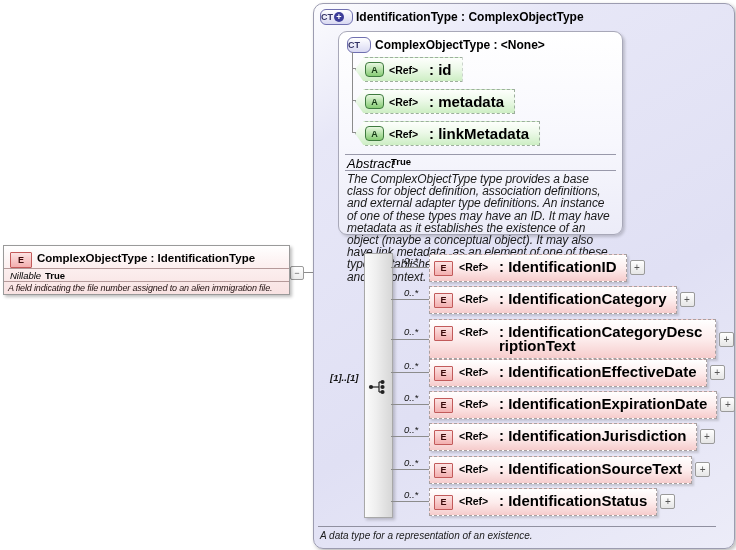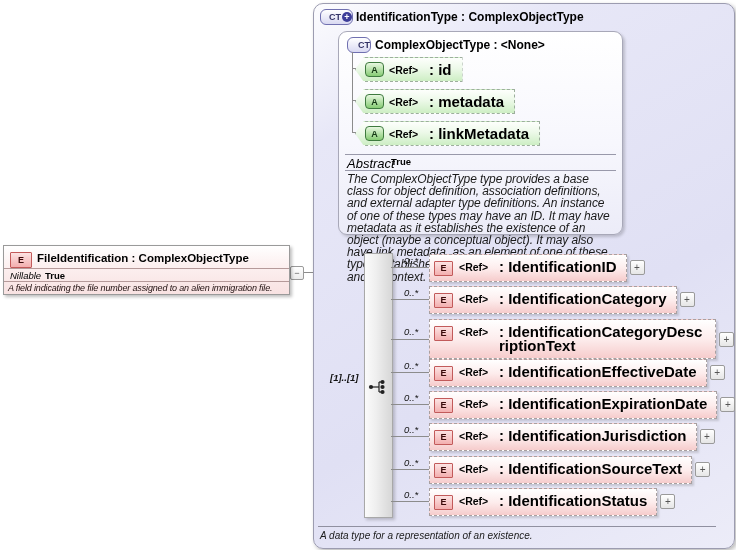--- a/index.html
+++ b/index.html
@@ -9,21 +9,21 @@
   
   .hline{position:absolute;height:1px;background:#8C8C8C;}
   .vline{position:absolute;width:1px;background:#8C8C8C;}
 
   
   #type-container{position:absolute;left:313px;top:3px;width:420px;height:544px;
     border:1px solid #9C9CB0;border-radius:10px;
     background:linear-gradient(150deg,#FCFCFE 0%,#E7E7F7 18%,#E0E0F4 60%,#ECECF8 100%);
     box-shadow:2px 2px 4px rgba(0,0,0,0.28);}
   #type-title{position:absolute;left:42px;top:6px;font-size:12px;font-weight:bold;color:#000;white-space:nowrap;}
-  .icon-ct{position:absolute;display:flex;align-items:center;justify-content:flex-end;
+  .icon-ct{position:absolute;display:flex;align-items:center;justify-content:flex-start;
     width:22px;height:14px;border:1px solid #7070B0;border-radius:6px;
     background:linear-gradient(180deg,#FFFFFF,#D9D9F2);
     font-size:9px;font-weight:bold;color:#333366;}
   #ct-plus-icon{left:6px;top:5px;width:31px;}
   #ct-plus-icon .plus-circle{display:inline-flex;align-items:center;justify-content:center;
     width:10px;height:10px;margin-left:1px;border-radius:50%;background:#3D3D99;color:#FFF;
     font-size:9px;font-weight:bold;line-height:10px;}
 
   
   #base-box{position:absolute;left:24px;top:27px;width:283px;height:202px;
@@ -107,21 +107,21 @@
 <div id="canvas">
 
   <div class="hline" style="left:288px;top:272px;width:37px;"></div>
   <div class="vline" style="left:325px;top:130px;height:255px;"></div>
   <div class="hline" style="left:325px;top:130px;width:13px;"></div>
   <div class="hline" style="left:325px;top:384px;width:38px;"></div>
   <div class="minus-btn" style="left:290px;top:266px;"></div>
 
   <div id="left-el-box">
     <span id="left-el-icon" class="icon-e">E</span>
-    <span id="left-el-title">FileIdentification : ComplexObjectType</span>
+    <span id="left-el-title">ComplexObjectType : IdentificationType</span>
     <div class="left-div" style="top:22px;"></div>
     <span id="nillable-label">Nillable</span>
     <span id="nillable-value">True</span>
     <div class="left-div" style="top:35px;"></div>
     <span id="left-el-desc">A field indicating the file number assigned to an alien immigration file.</span>
   </div>
 
   <div id="type-container">
     <span id="ct-plus-icon" class="icon-ct">
       <span>CT</span>

